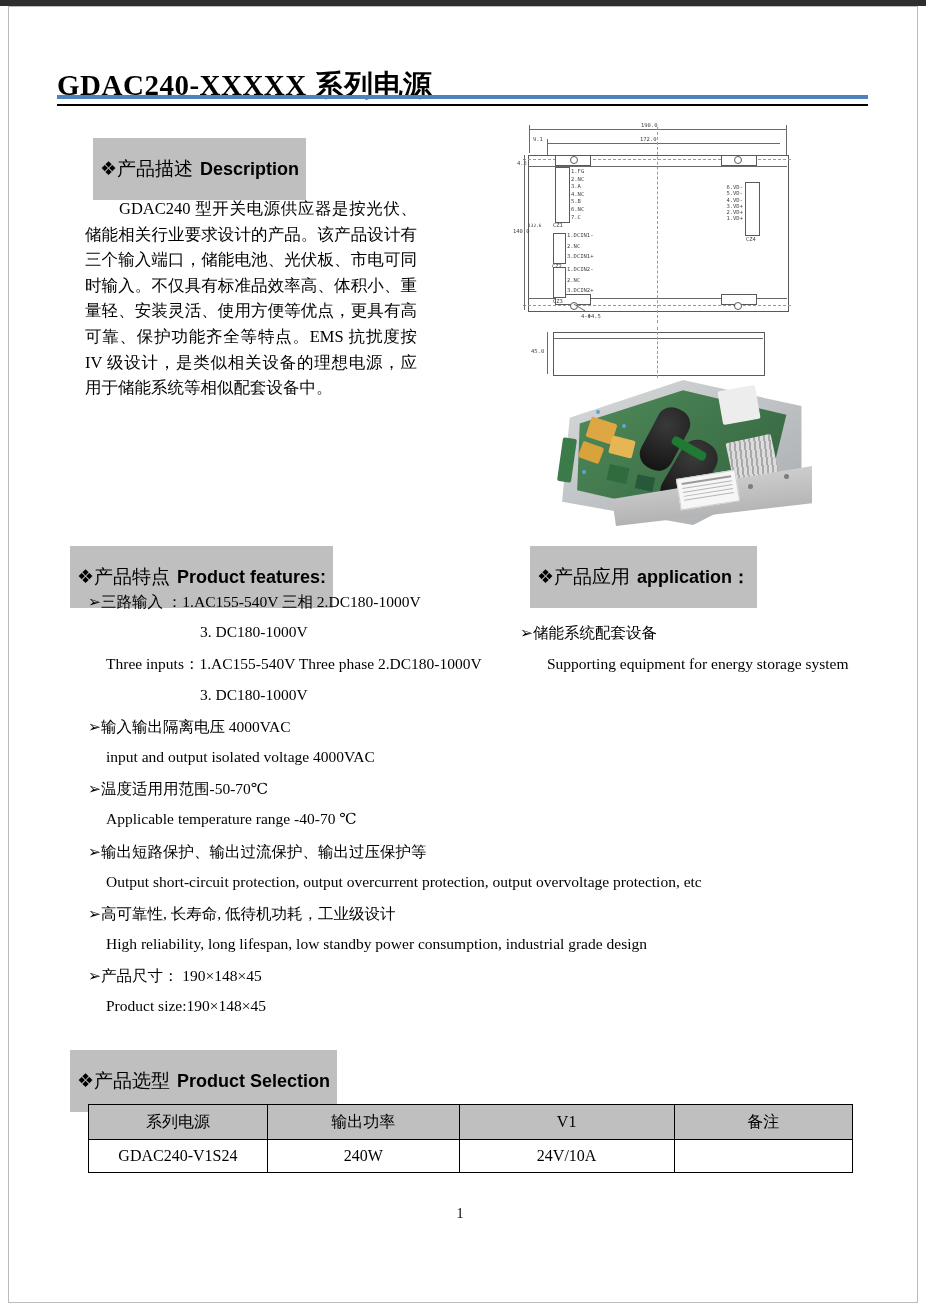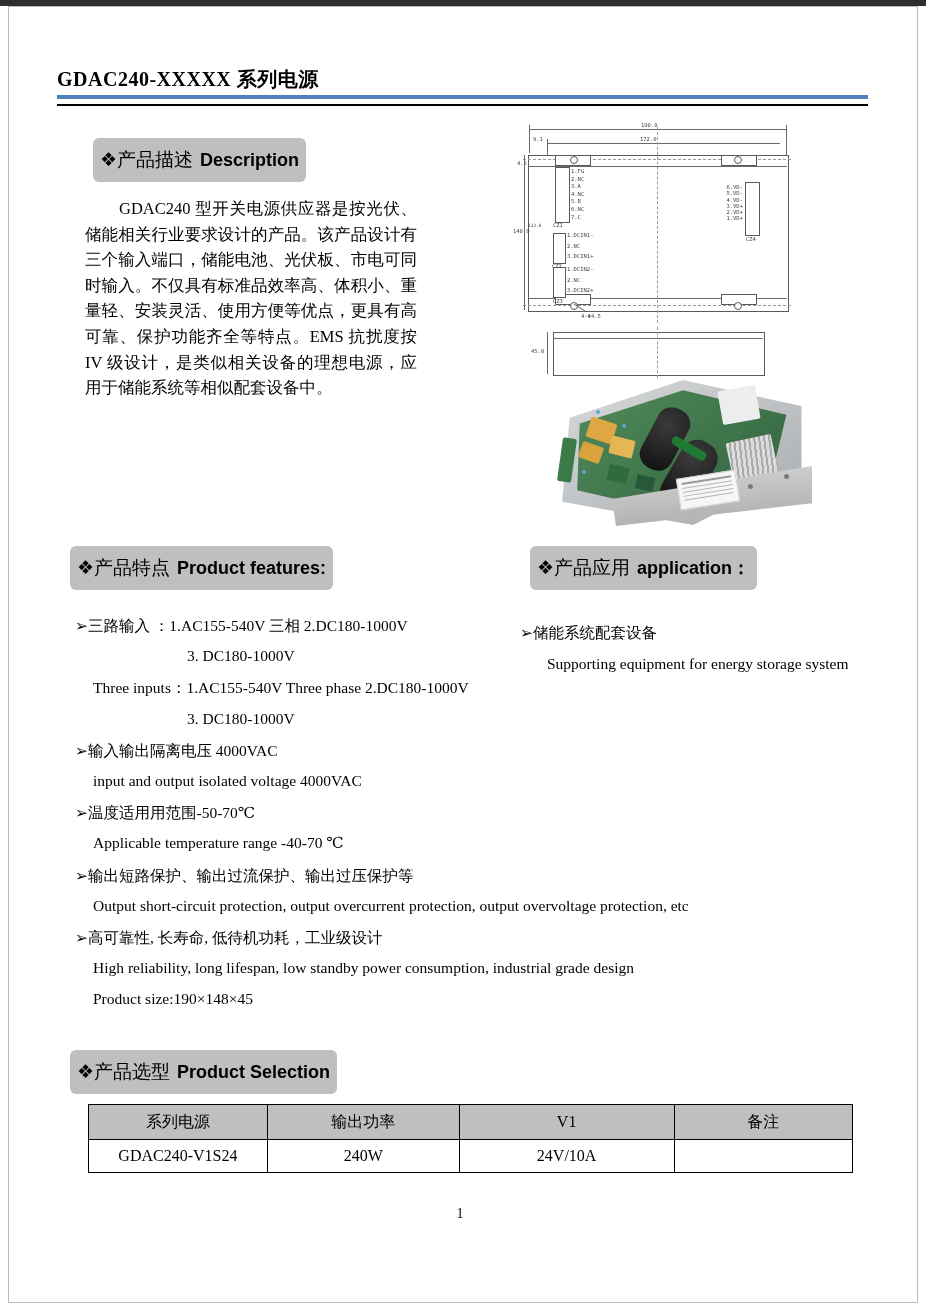--- a/index.html
+++ b/index.html
@@ -3,35 +3,35 @@
 <meta charset="utf-8">
 <style>
   html,body{margin:0;padding:0;background:#ffffff;}
   .page{position:relative;width:926px;height:1308px;background:#ffffff;overflow:hidden;
         font-family:"Liberation Serif","DejaVu Serif",serif;color:#000;}
   .abs{position:absolute;}
   .top-strip{left:0;top:0;width:926px;height:6px;background:#2e2e2e;}
   .sheet-border{left:8px;top:6px;width:908px;height:1295px;border:1px solid #bcbcbc;}
 
   
-  .doc-title{left:57px;top:66px;font-size:20px;font-weight:bold;letter-spacing:.5px;white-space:nowrap;}
+  .doc-title{left:57px;top:66px;font-size:29px;font-weight:bold;letter-spacing:.5px;white-space:nowrap;}
   .rule-blue{left:57px;top:95px;width:811px;height:4px;}
   .rule-black{left:57px;top:104px;width:811px;height:2px;background:#000;}
 
   
-  .hdr-bar{background:#bfbfbf;display:flex;align-items:center;gap:7px;padding:7px 7px;white-space:nowrap;border-radius:6px;}
+  .hdr-bar{background:#bfbfbf;display:flex;align-items:center;gap:7px;padding:16px 7px;white-space:nowrap;}
   .hdr-zh{font-size:19px;font-family:"Liberation Serif","DejaVu Serif",serif;}
   .hdr-en{font-size:18px;font-weight:bold;font-family:"Liberation Sans","DejaVu Sans",sans-serif;}
 
   
   .desc-par{left:85px;top:196px;width:332px;font-size:16.5px;line-height:25.6px;
             text-align:justify;text-indent:34px;}
 
   
-  .feat-list{left:75px;top:592px;width:760px;margin-top:24px;}
+  .feat-list{left:88px;top:592px;width:760px;}
   .fline{height:31.2px;font-size:15.5px;white-space:nowrap;}
   .ind1{padding-left:18px;}
   .ind2{padding-left:112px;}
   .app-block{left:520px;top:592px;width:370px;margin-top:31px;}
   .app-zh{font-size:15.5px;white-space:nowrap;}
   .app-en{font-size:15.5px;margin-top:11px;padding-left:27px;white-space:nowrap;}
 
   
   .sel-table{left:88px;top:1104px;width:765px;border-collapse:collapse;font-size:16px;}
   .sel-table th,.sel-table td{border:1.5px solid #000;text-align:center;font-weight:normal;}
@@ -198,20 +198,21 @@
     <div class="fline ind1">Three inputs：1.AC155-540V Three phase 2.DC180-1000V</div>
     <div class="fline ind2">3. DC180-1000V</div>
     <div class="fline">➢输入输出隔离电压 4000VAC</div>
     <div class="fline ind1">input and output isolated voltage 4000VAC</div>
     <div class="fline">➢温度适用用范围-50-70℃</div>
     <div class="fline ind1">Applicable temperature range -40-70 ℃</div>
     <div class="fline">➢输出短路保护、输出过流保护、输出过压保护等</div>
     <div class="fline ind1">Output short-circuit protection, output overcurrent protection, output overvoltage protection, etc</div>
     <div class="fline">➢高可靠性, 长寿命, 低待机功耗，工业级设计</div>
     <div class="fline ind1">High reliability, long lifespan, low standby power consumption, industrial grade design</div>
+    <div class="fline">➢产品尺寸： 190×148×45</div>
     <div class="fline ind1">Product size:190×148×45</div>
   </div>
 
   <div class="abs app-block">
     <div class="app-zh">➢储能系统配套设备</div>
     <div class="app-en">Supporting equipment for energy storage system</div>
   </div>
 
   <div class="abs hdr-bar" style="left:70px;top:1050px;height:30px;">
     <span class="hdr-zh">❖产品选型</span>

